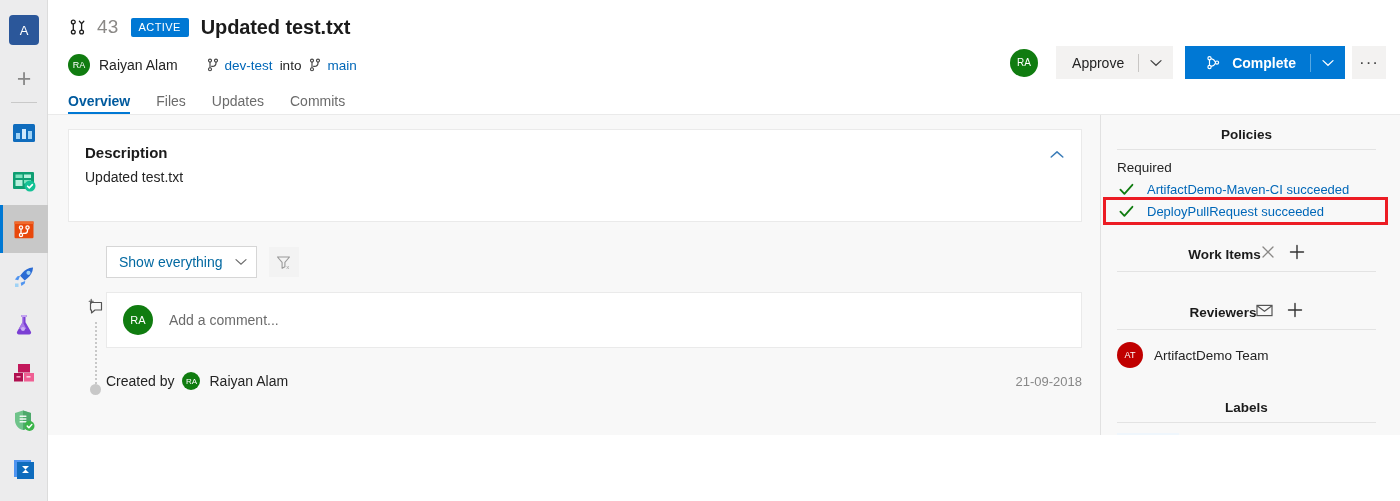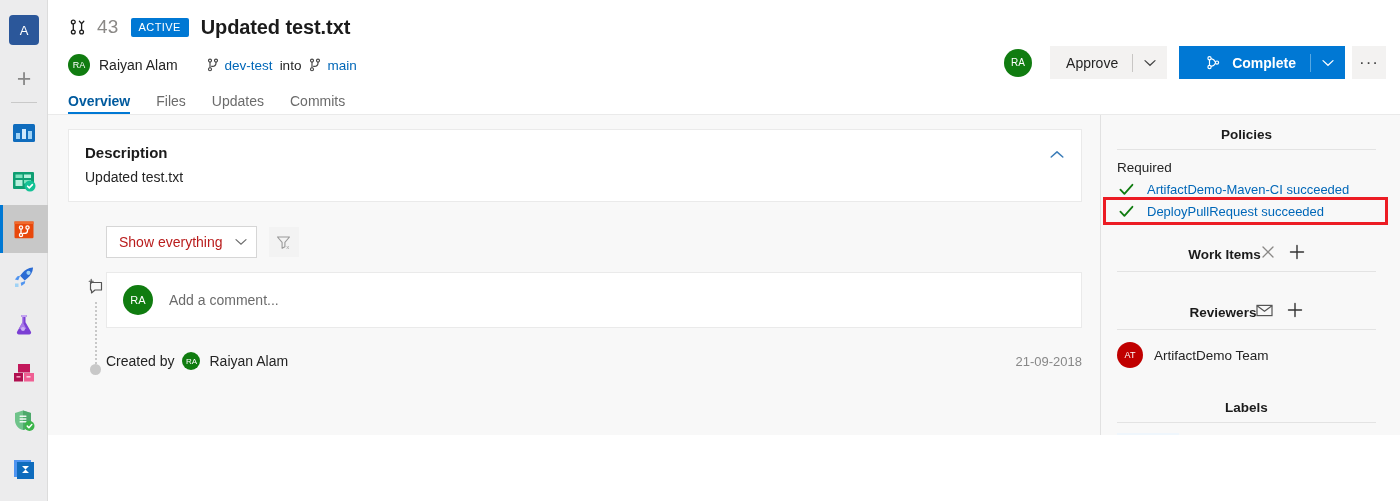--- a/index.html
+++ b/index.html
@@ -209,21 +209,21 @@
     display: flex; align-items: center; justify-content: center;
   }
   .btn-complete {
     background: #0078d4;
     color: #ffffff;
     height: 33px;
     display: flex; align-items: center;
     font-size: 14px;
     font-weight: 600;
     margin-left: 12px;
-    padding-left: 26px;
+    padding-left: 20px;
     border: none;
     font-family: inherit;
   }
   .btn-complete .lbl { padding: 0 14px 0 10px; }
   .btn-complete .split-sep { background: #57a8e3; }
   .btn-more {
     width: 34px; height: 33px;
     background: #f3f2f1;
     margin-left: 7px;
     display: flex; align-items: center; justify-content: center;
@@ -255,21 +255,21 @@
     position: relative;
     overflow: hidden;
   }
 
   
   .card {
     background: #ffffff;
     border: 1px solid #eaeaea;
     position: relative;
   }
-  .desc-card { padding: 14px 16px 16px 16px; }
+  .desc-card { padding: 14px 16px 36px 16px; }
   .desc-title {
     font-size: 15px;
     font-weight: 700;
     color: #1b1b1b;
     margin-bottom: 8px;
   }
   .desc-text {
     font-size: 14px;
     color: #242424;
   }
@@ -287,21 +287,21 @@
     margin-top: 24px;
     padding-left: 38px;
   }
   .dropdown {
     border: 1px solid #d6d6d6;
     background: #ffffff;
     height: 32px;
     display: flex; align-items: center;
     padding: 0 9px 0 12px;
     font-size: 14px;
-    color: #b91c1c;
+    color: #0369a1;
     min-width: 145px;
     justify-content: space-between;
   }
   .dropdown .dd-caret { margin-left: 12px; display:flex; }
   .filter-btn {
     width: 30px; height: 30px;
     margin-left: 12px;
     background: #f3f3f3;
     display: flex; align-items: center; justify-content: center;
   }

